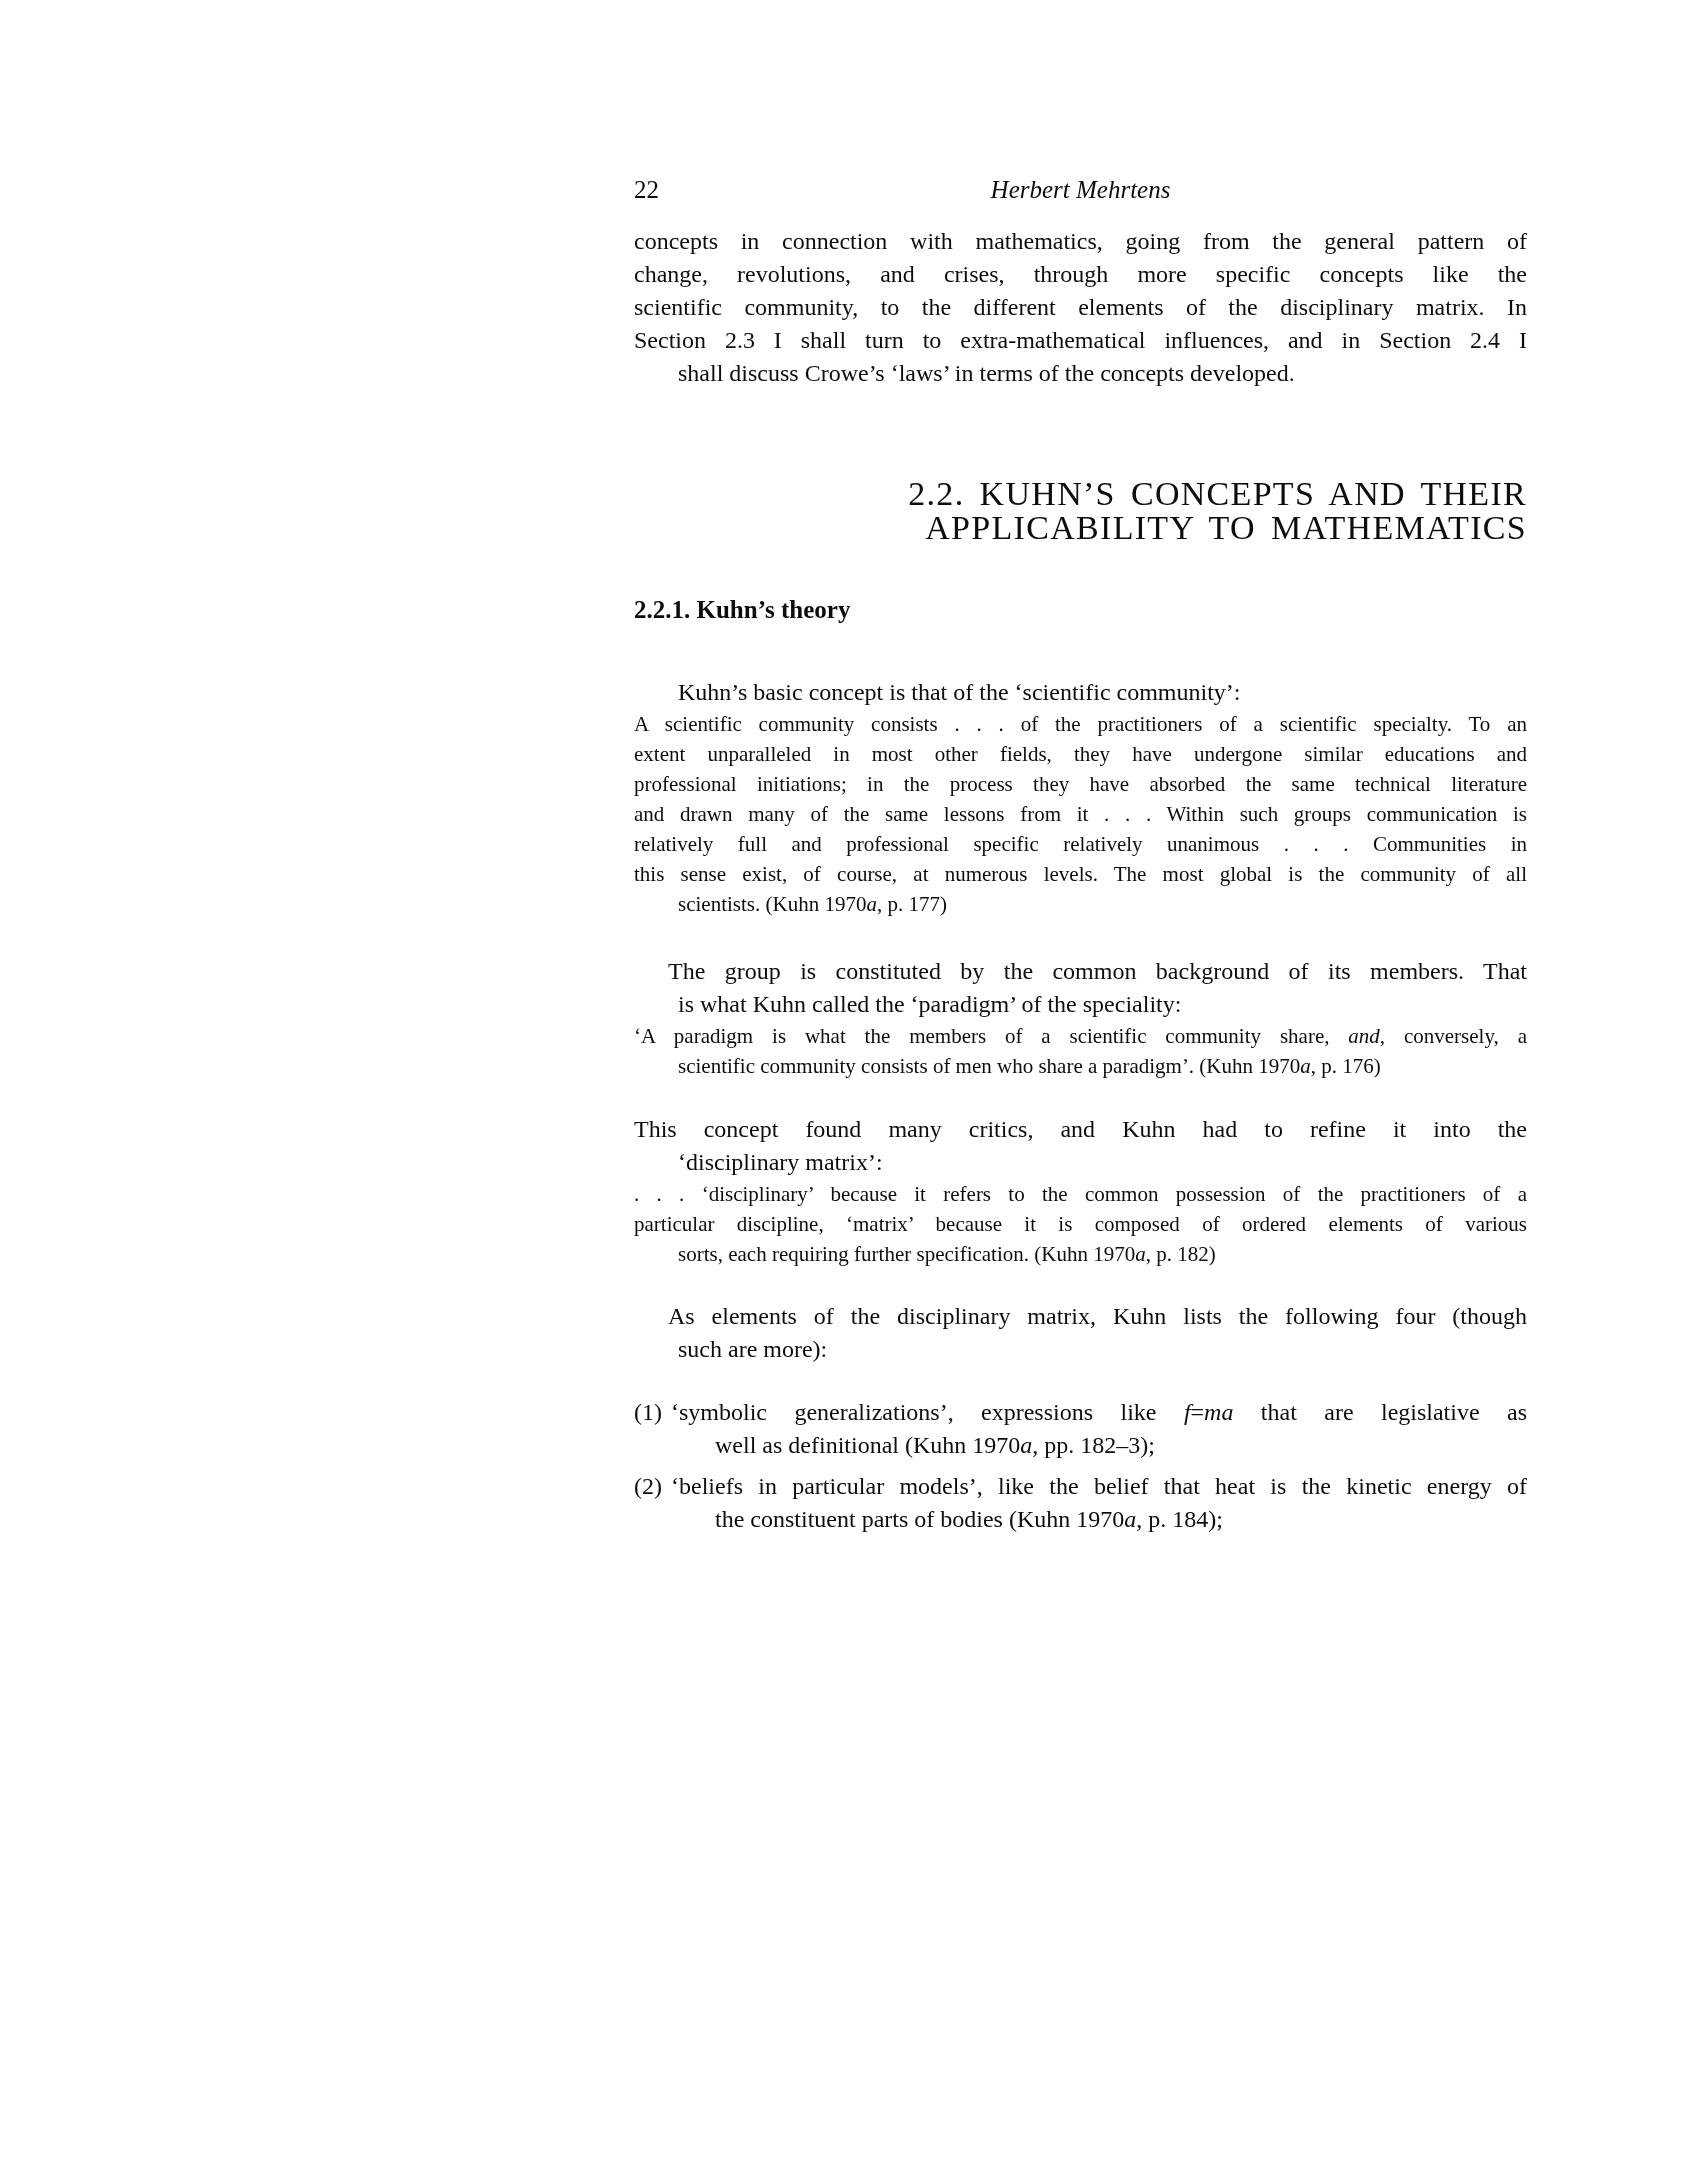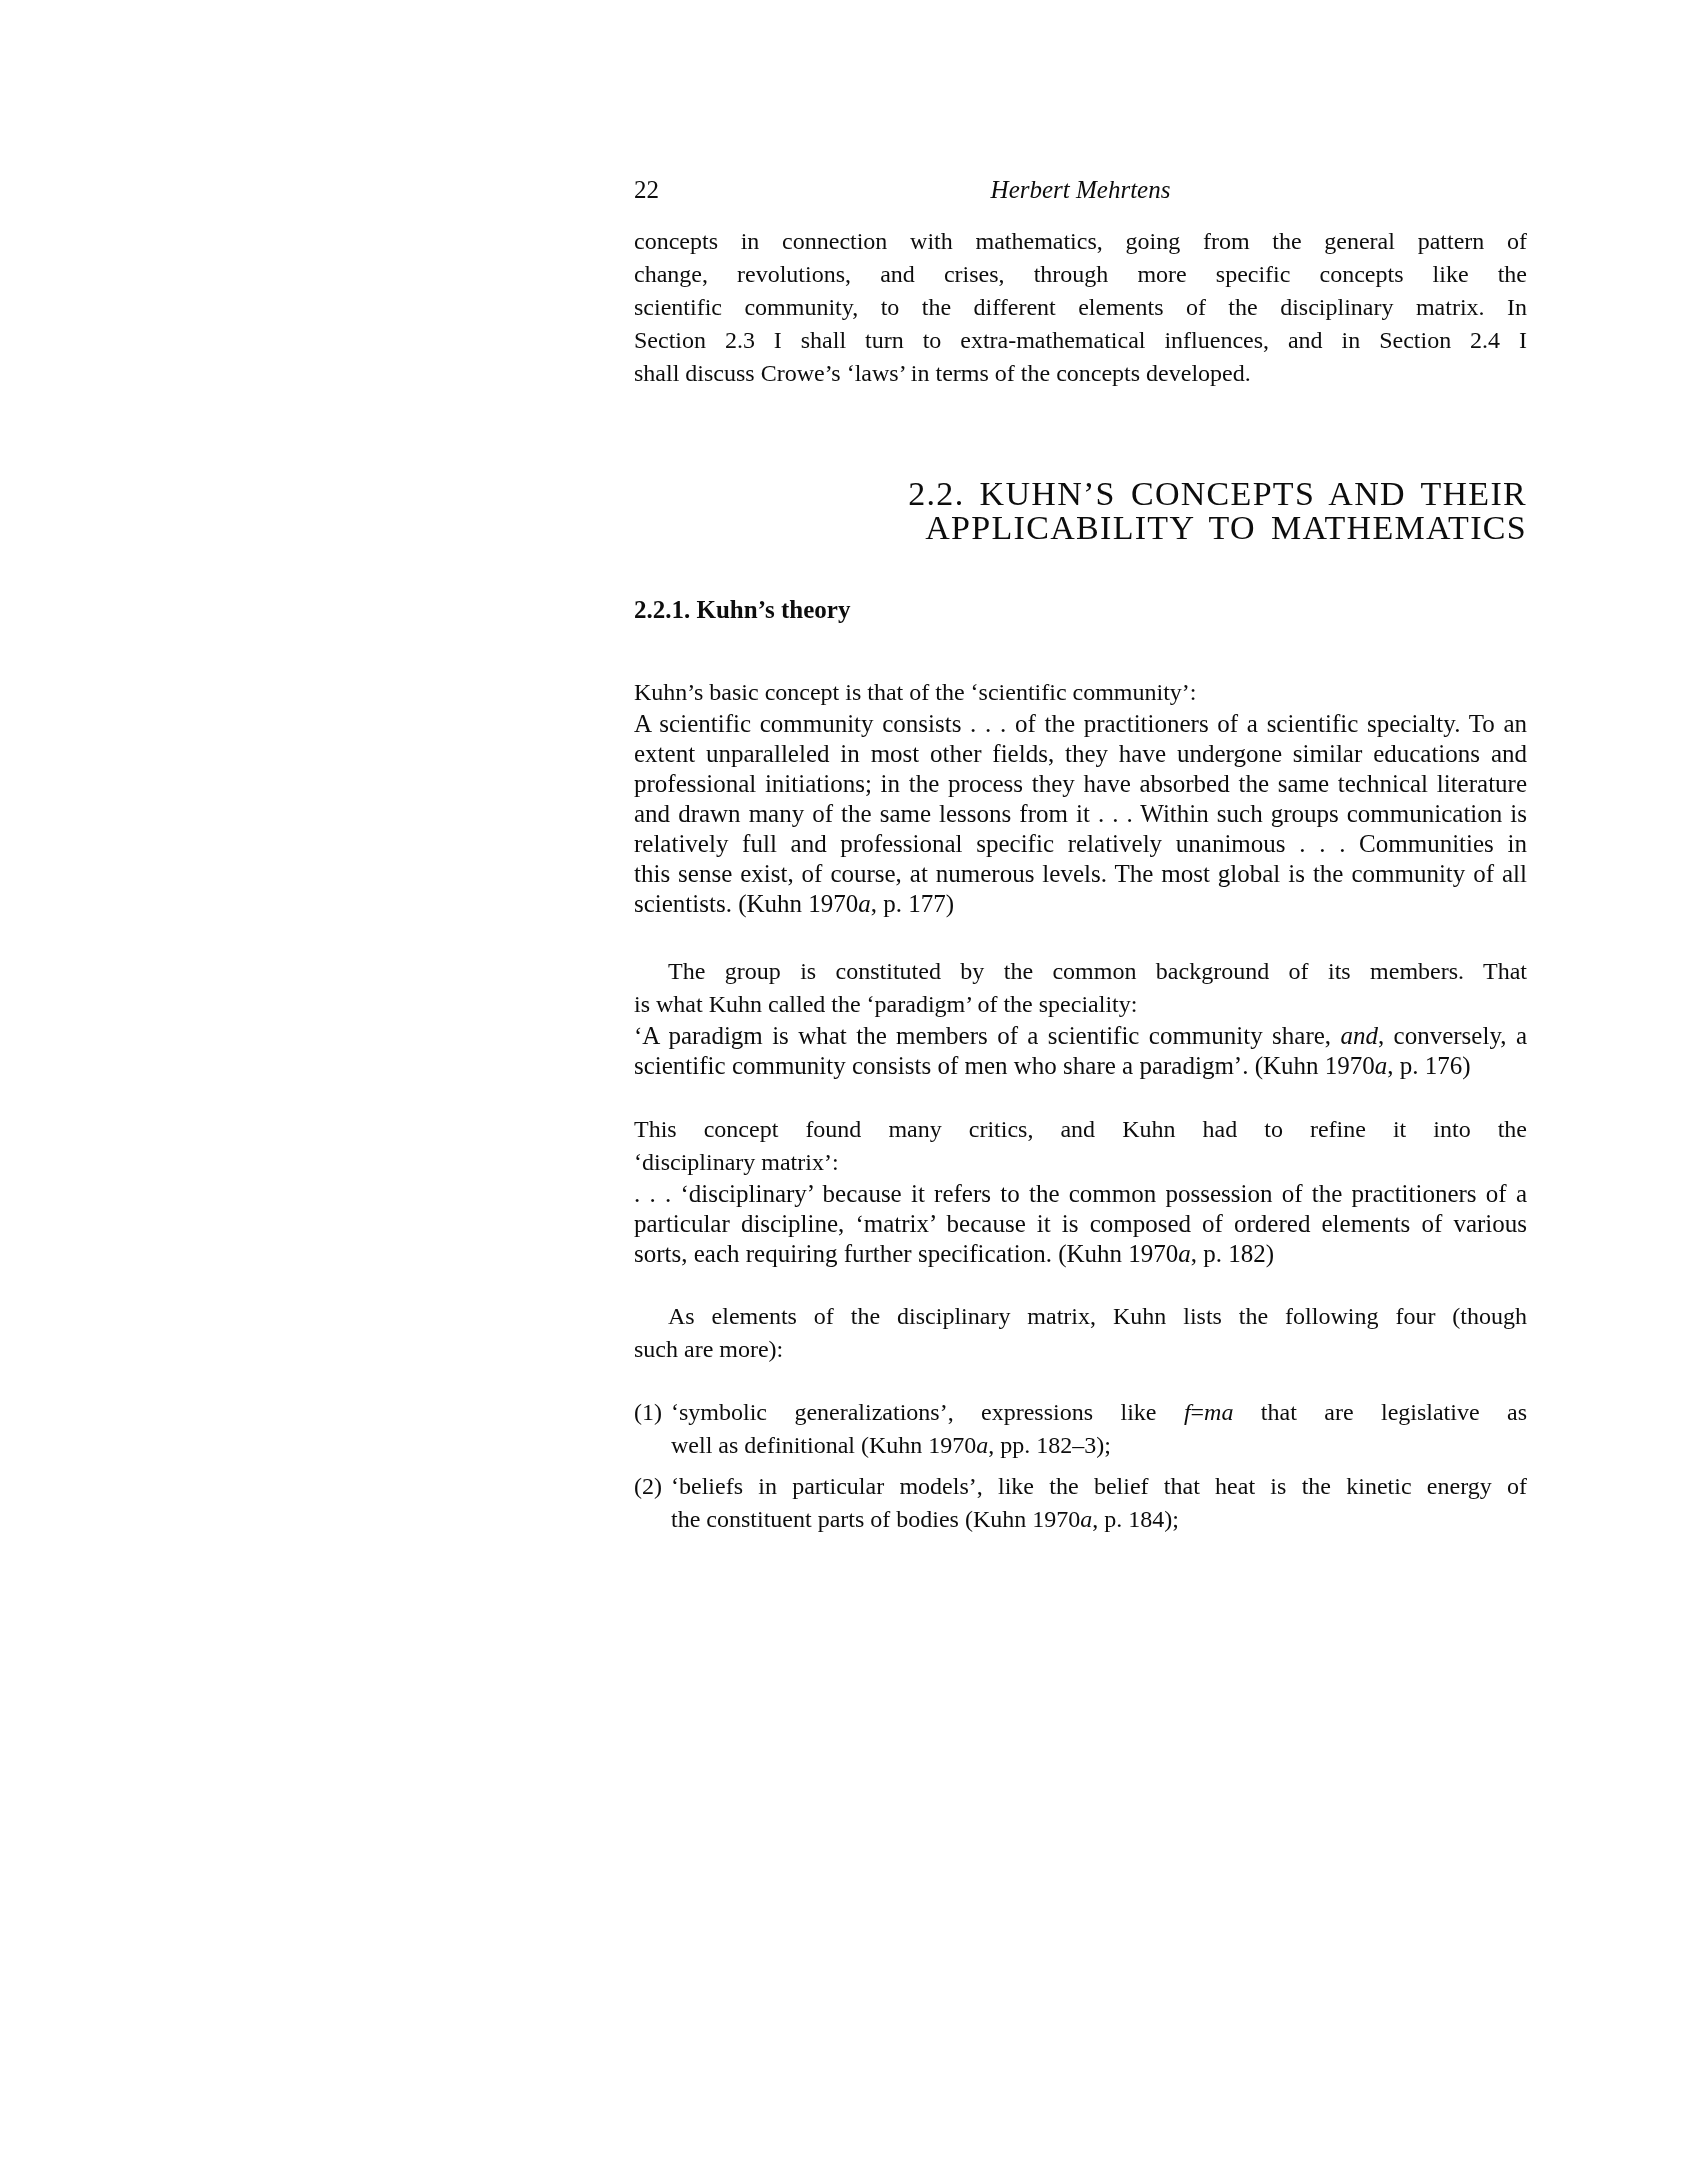--- a/index.html
+++ b/index.html
@@ -24,23 +24,23 @@
     margin-top: 173px;
     height: 33px;
     font-size: 25px;
     line-height: 33px;
   }
   .pagenum { position: absolute; left: 0; top: 0; }
   .runhead { display: block; text-align: center; font-style: italic; }
 
   
   .par { font-size: 24px; line-height: 33px; }
-  .quote { font-size: 25px; line-height: 30px; }
+  .quote { font-size: 21px; line-height: 30px; }
   .tline.j { text-align: justify; text-align-last: justify; }
-  .tline.e { text-align: right; text-align-last: left; }
+  .tline.e { text-align: right; text-align-last: left; margin-left: 44px; }
   .indent .tline:first-child { text-indent: 34px; }
 
   .p-cont   { margin-top: 18.5px; }
   .sec-head {
     margin-top: 87px;
     font-size: 34px;
     line-height: 34px;
     font-weight: normal;
     text-align: right;
     letter-spacing: 1.3px;

